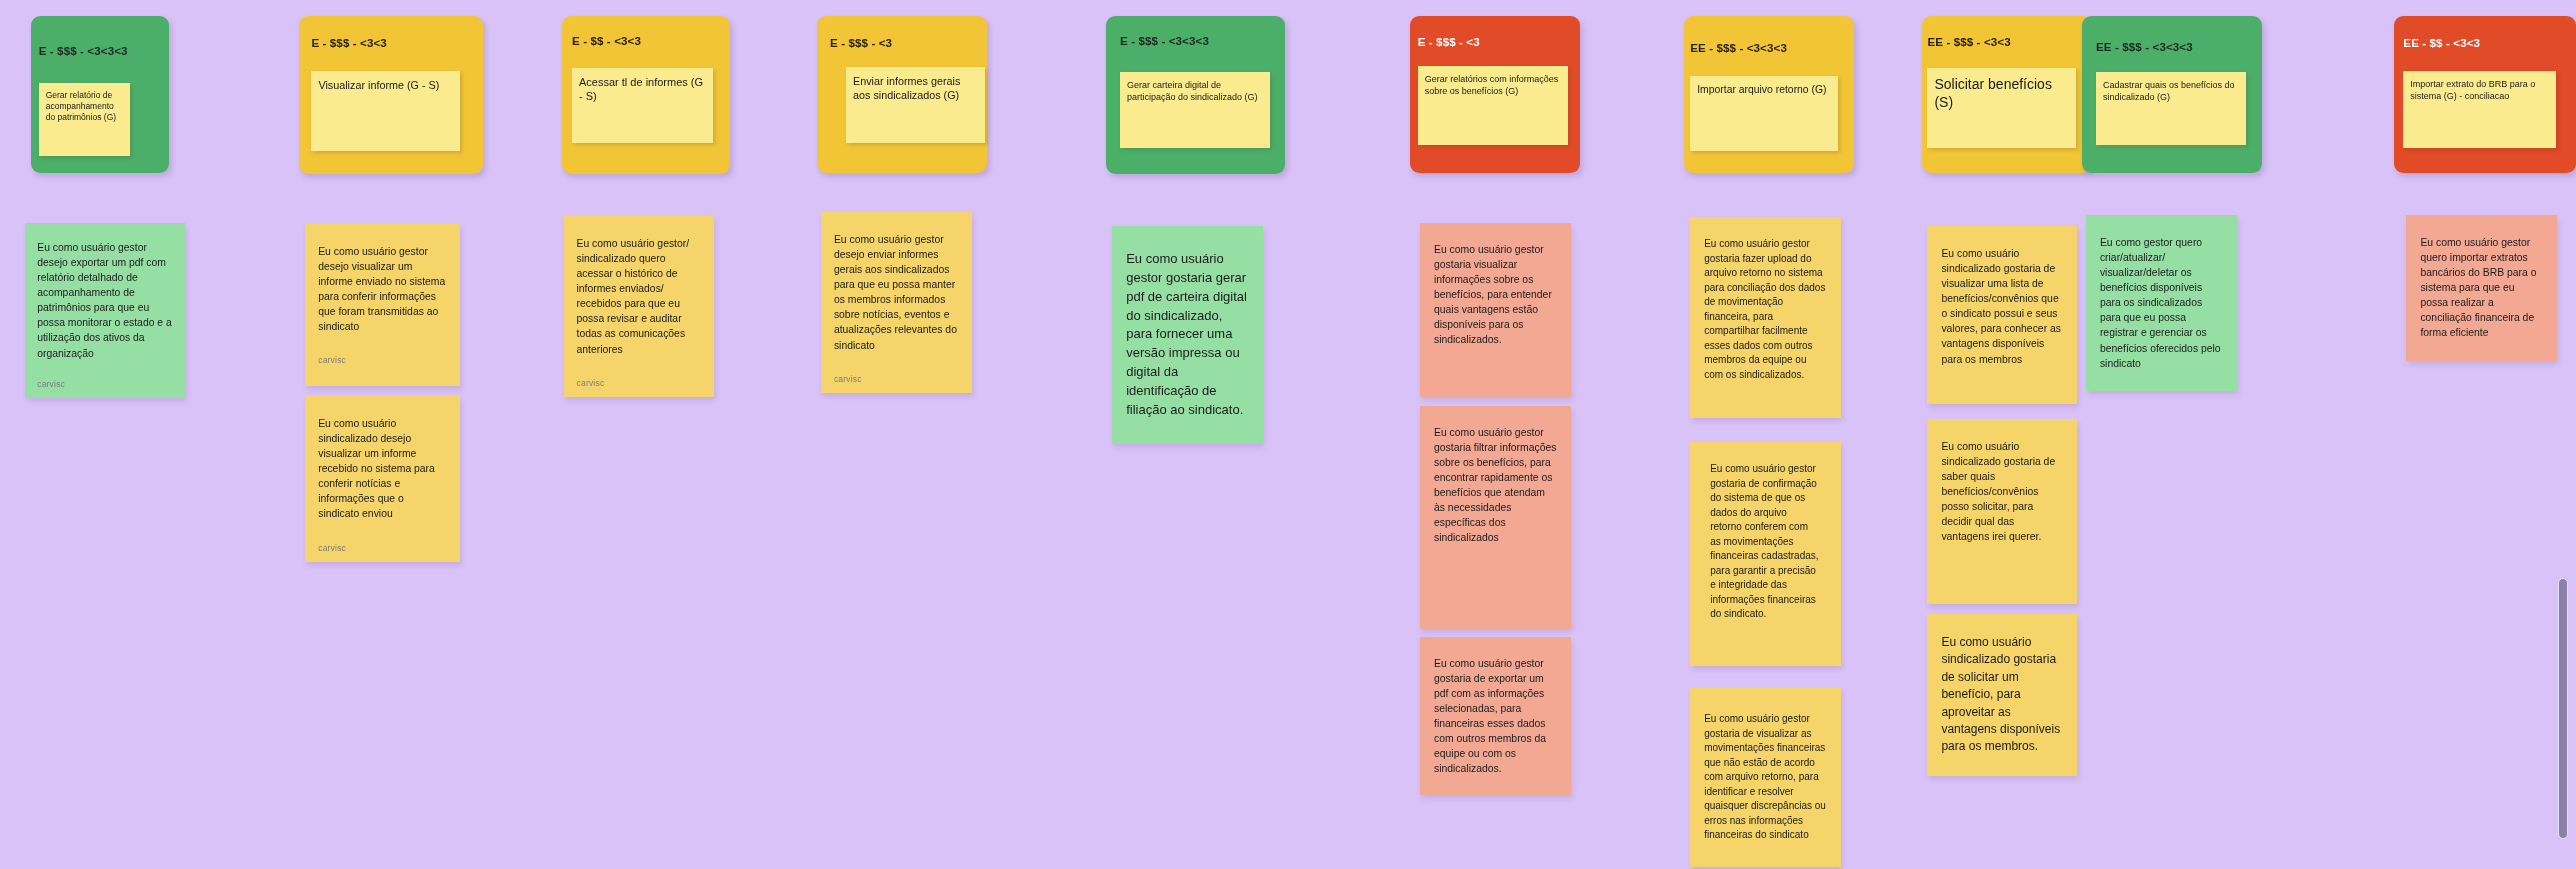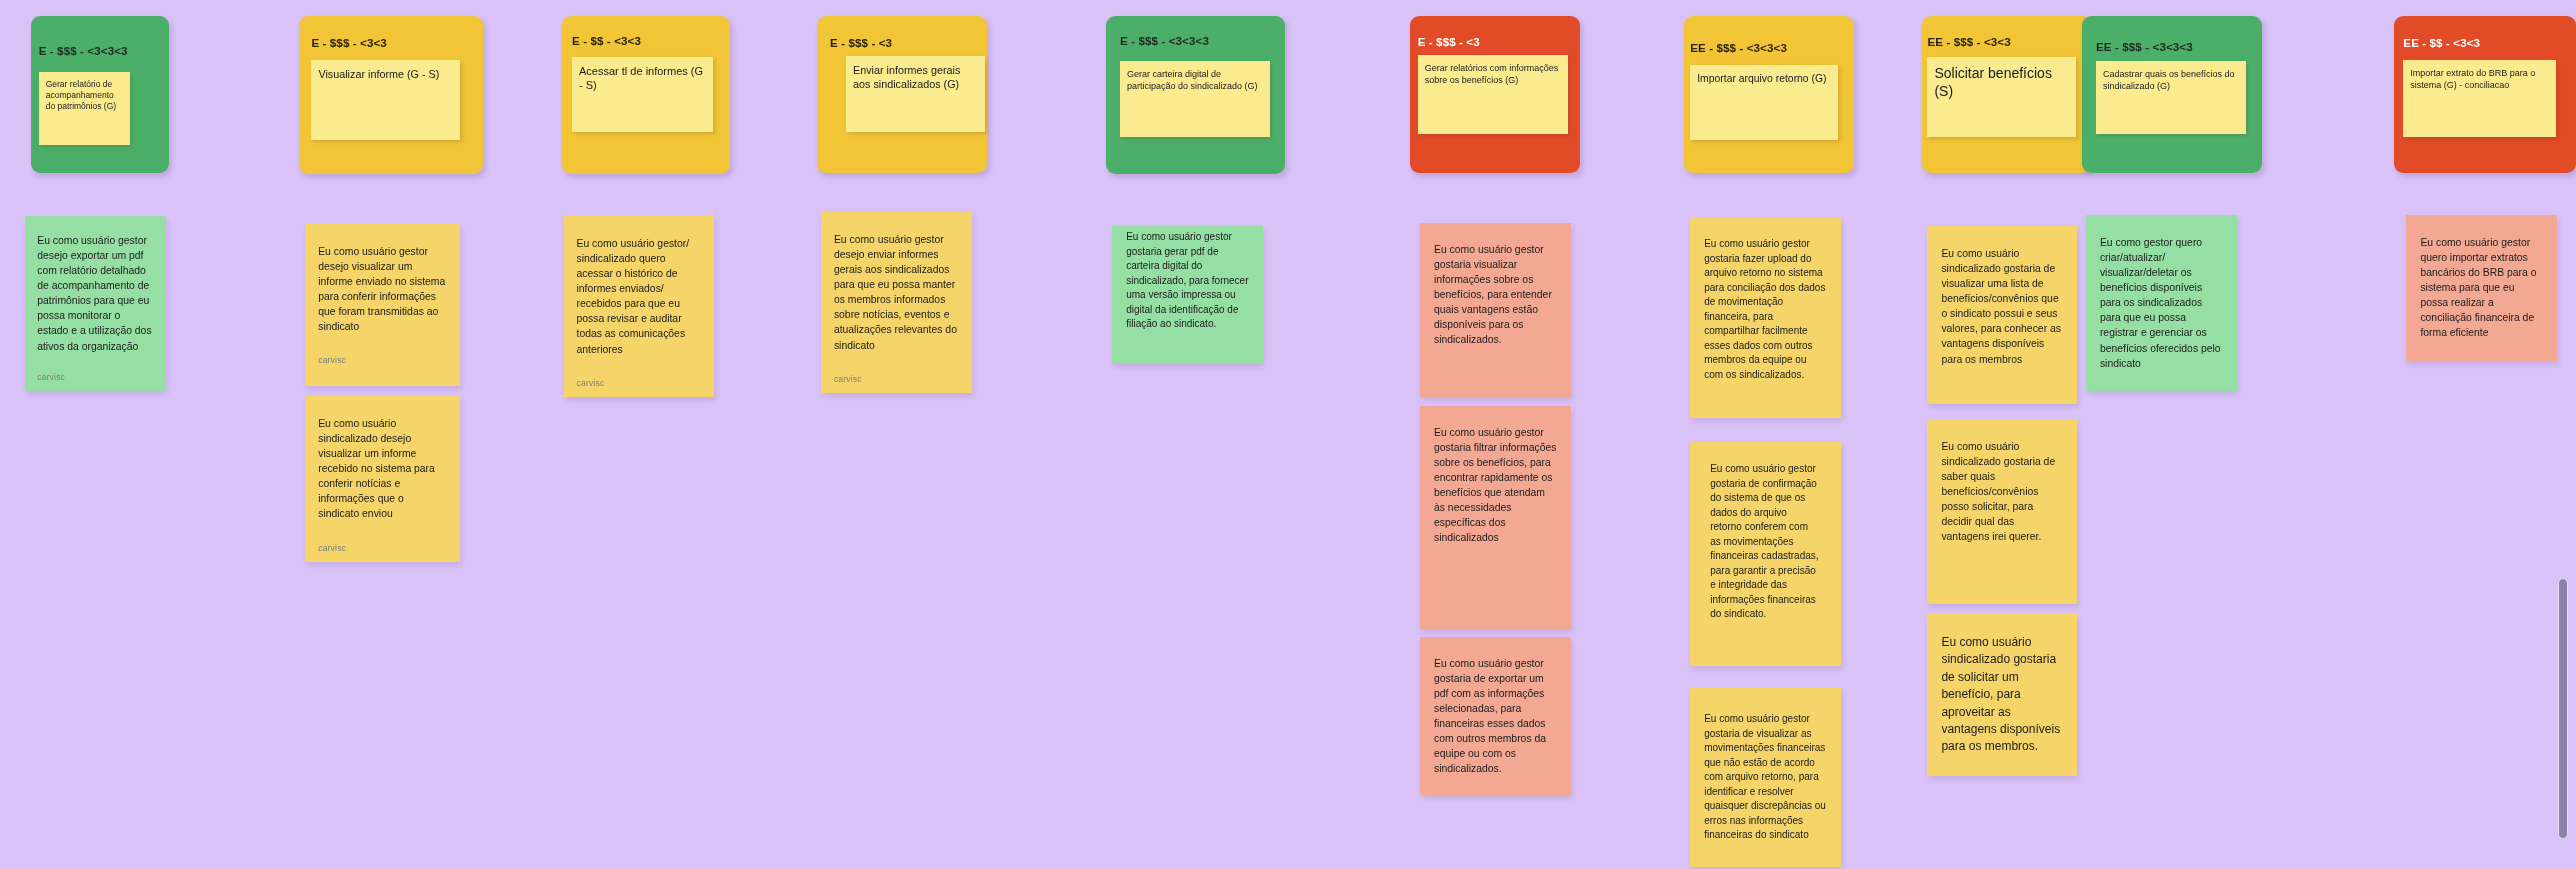--- a/index.html
+++ b/index.html
@@ -49,20 +49,21 @@
   .epic.red    .epic-label { color: #ffffff; }
 
   
   .inner-note {
     background: #fbeb8f;
     box-shadow: 1.5px 2.3px 3.9px rgba(80,60,30,0.20);
     color: #1b1b1b;
     line-height: 1.35;
     overflow: hidden;
     word-wrap: break-word;
+    margin-top: 11px;
   }
 
   
   .story {
     position: absolute;
     box-shadow: 2.3px 3.9px 5.4px rgba(90,60,130,0.16);
     color: #1b1b1b;
     line-height: 1.45;
     word-wrap: break-word;
     overflow: hidden;
@@ -102,21 +103,21 @@
 </head>
 <body>
 
 <div id="board">
 
   <div class="column" style="left: 31px;">
       <div class="epic green" style="width: 138px; height: 157px; margin-top: 15.5px;">
         <div class="epic-label" style="position: absolute; left: 7.7px; top: 28px;">E - $$$ - &lt;3&lt;3&lt;3</div>
         <div class="inner-note" style="position: absolute; left: 7.7px; top: 56px; width: 91px; height: 73px; font-size: 8.5px; padding: 7px 7px 4.6px;">Gerar relatório de acompanhamento do patrimônios (G)</div>
       </div>
-      <div class="story green" style="left: -6.2px; top: 216px; width: 141px; min-height: 172px; font-size: 10.4px; padding: 17px 12.4px 7.7px;">
+      <div class="story green" style="left: -6.2px; top: 223px; width: 160px; min-height: 172px; font-size: 10.4px; padding: 17px 12.4px 7.7px;">
         <span class="story-text">Eu como usuário gestor desejo exportar um pdf com relatório detalhado de acompanhamento de patrimônios para que eu possa monitorar o estado e a utilização dos ativos da organização</span>
         <span class="author" style="margin-top: 17px;">carvisc</span>
       </div>
     </div>
     <div class="column" style="left: 299px; border-radius: 15px;">
       <div class="epic yellow" style="width: 184px; height: 158px; margin-top: 15.5px;">
         <div class="epic-label" style="position: absolute; left: 12.4px; top: 20px;">E - $$$ - &lt;3&lt;3</div>
         <div class="inner-note" style="position: absolute; left: 12.4px; top: 44px; width: 149px; height: 80px; font-size: 10.8px; padding: 7px 7px 4.6px;">Visualizar informe (G - S)</div>
       </div>
       <div class="story yellowb" style="left: 6.2px; top: 224px; width: 155px; min-height: 162px; font-size: 10.4px; padding: 20px 13px 7.7px;">
@@ -146,21 +147,21 @@
       <div class="story yellowb" style="left: 3.9px; top: 212px; width: 151px; min-height: 155px; font-size: 10.4px; padding: 20px 13px 7.7px;">
         <span class="story-text">Eu como usuário gestor desejo enviar informes gerais aos sindicalizados para que eu possa manter os membros informados sobre notícias, eventos e atualizações relevantes do sindicato</span>
         <span class="author" style="margin-top: 20px;">carvisc</span>
       </div>
     </div>
     <div class="column" style="left: 1106px;">
       <div class="epic green" style="width: 179px; height: 158px; margin-top: 15.5px;">
         <div class="epic-label" style="position: absolute; left: 14px; top: 18px;">E - $$$ - &lt;3&lt;3&lt;3</div>
         <div class="inner-note" style="position: absolute; left: 14px; top: 45px; width: 150px; height: 76px; font-size: 9px; padding: 7px 7px 4.6px;">Gerar carteira digital de participação do sindicalizado (G)</div>
       </div>
-      <div class="story green" style="left: 6.2px; top: 226px; width: 151px; min-height: 138px; font-size: 10px; padding: 4px 14px;">
+      <div class="story green" style="left: 6.2px; top: 226px; width: 151px; min-height: 138px; font-size: 13px; padding: 24px 14px;">
         <span class="story-text">Eu como usuário gestor gostaria gerar pdf de carteira digital do sindicalizado, para fornecer uma versão impressa ou digital da identificação de filiação ao sindicato.</span>
       </div>
     </div>
     <div class="column" style="left: 1410px;">
       <div class="epic red" style="width: 170px; height: 157px; margin-top: 15.5px;">
         <div class="epic-label" style="position: absolute; left: 7.7px; top: 19.3px;">E - $$$ - &lt;3</div>
         <div class="inner-note" style="position: absolute; left: 7.7px; top: 39px; width: 150px; height: 79px; font-size: 9px; padding: 7px 7px 4.6px;">Gerar relatórios com informações sobre os benefícios (G)</div>
       </div>
       <div class="story salmon" style="left: 10px; top: 223px; width: 151px; min-height: 174px; font-size: 10.4px; padding: 18.5px 14px;">
         <span class="story-text">Eu como usuário gestor gostaria visualizar informações sobre os benefícios, para entender  quais vantagens estão disponíveis para os sindicalizados.</span>

